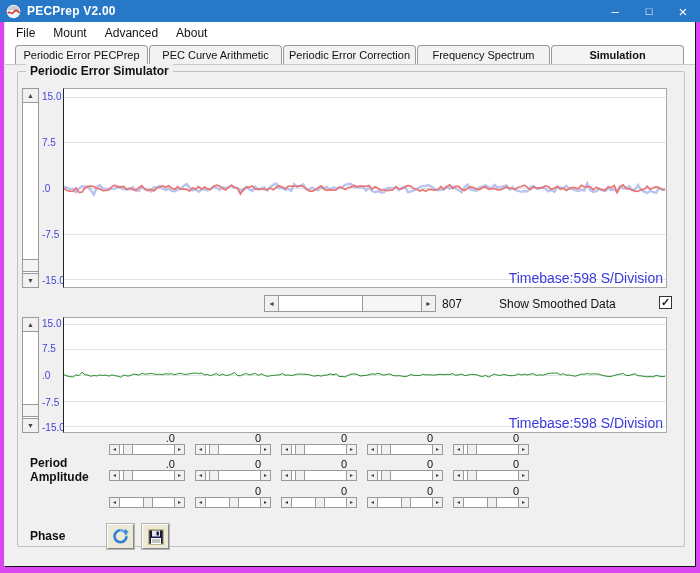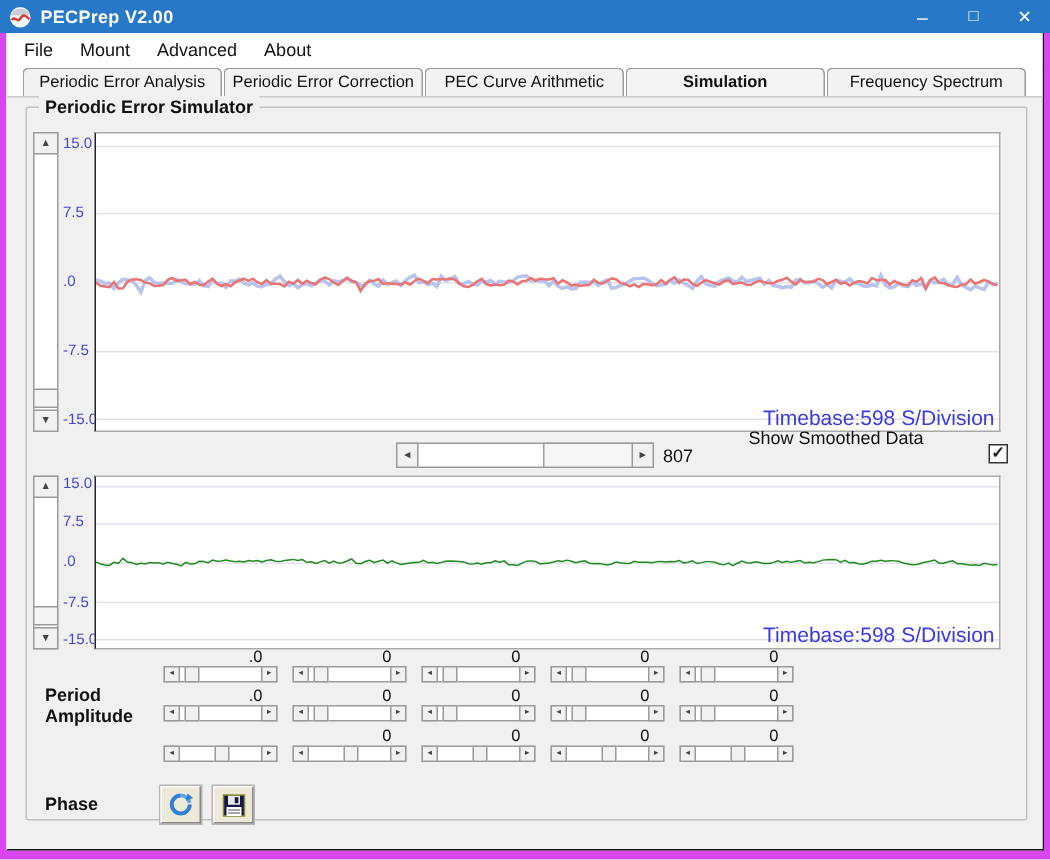--- a/index.html
+++ b/index.html
@@ -108,25 +108,25 @@
   <div class="inner">
 
     <div class="menubar">
       <span class="menu-item">File</span>
       <span class="menu-item">Mount</span>
       <span class="menu-item">Advanced</span>
       <span class="menu-item">About</span>
     </div>
 
     <div class="tabstrip">
-      <div class="tab">Periodic Error Analysis</div>
+      <div class="tab">Periodic Error PECPrep</div>
+      <div class="tab">PEC Curve Arithmetic</div>
       <div class="tab">Periodic Error Correction</div>
-      <div class="tab">PEC Curve Arithmetic</div>
+      <div class="tab">Frequency Spectrum</div>
       <div class="tab active">Simulation</div>
-      <div class="tab">Frequency Spectrum</div>
     </div>
 
     <div class="page">
       <div class="groupbox">
         <span class="groupbox-title">Periodic Error Simulator</span>
 
         <div class="vscroll" style="left:4px; top:16px; height:200px;">
           <span class="sb-btn">▲</span>
           <span class="v-track">
             <span class="v-thumb" style="bottom:1px;"></span>
@@ -154,21 +154,21 @@
         </div>
 
         <div class="hscroll" style="left:246px; top:223px; width:172px;">
           <span class="sb-btn">◄</span>
           <span class="h-track">
             <span class="h-thumb" style="left:58%; width:42%;"></span>
           </span>
           <span class="sb-btn">►</span>
         </div>
         <span class="scroll-value" style="left:424px; top:225px;">807</span>
-        <span class="smooth-label" style="left:481px; top:213px;">Show Smoothed Data</span>
+        <span class="smooth-label" style="left:481px; top:225px;">Show Smoothed Data</span>
         <span class="checkbox" style="left:641px; top:224px;">
           <span id="checkmark">✓</span>
         </span>
 
         <div class="vscroll" style="left:4px; top:245px; height:116px;">
           <span class="sb-btn">▲</span>
           <span class="v-track">
             <span class="v-thumb" style="bottom:1px;"></span>
           </span>
           <span class="sb-btn">▼</span>

